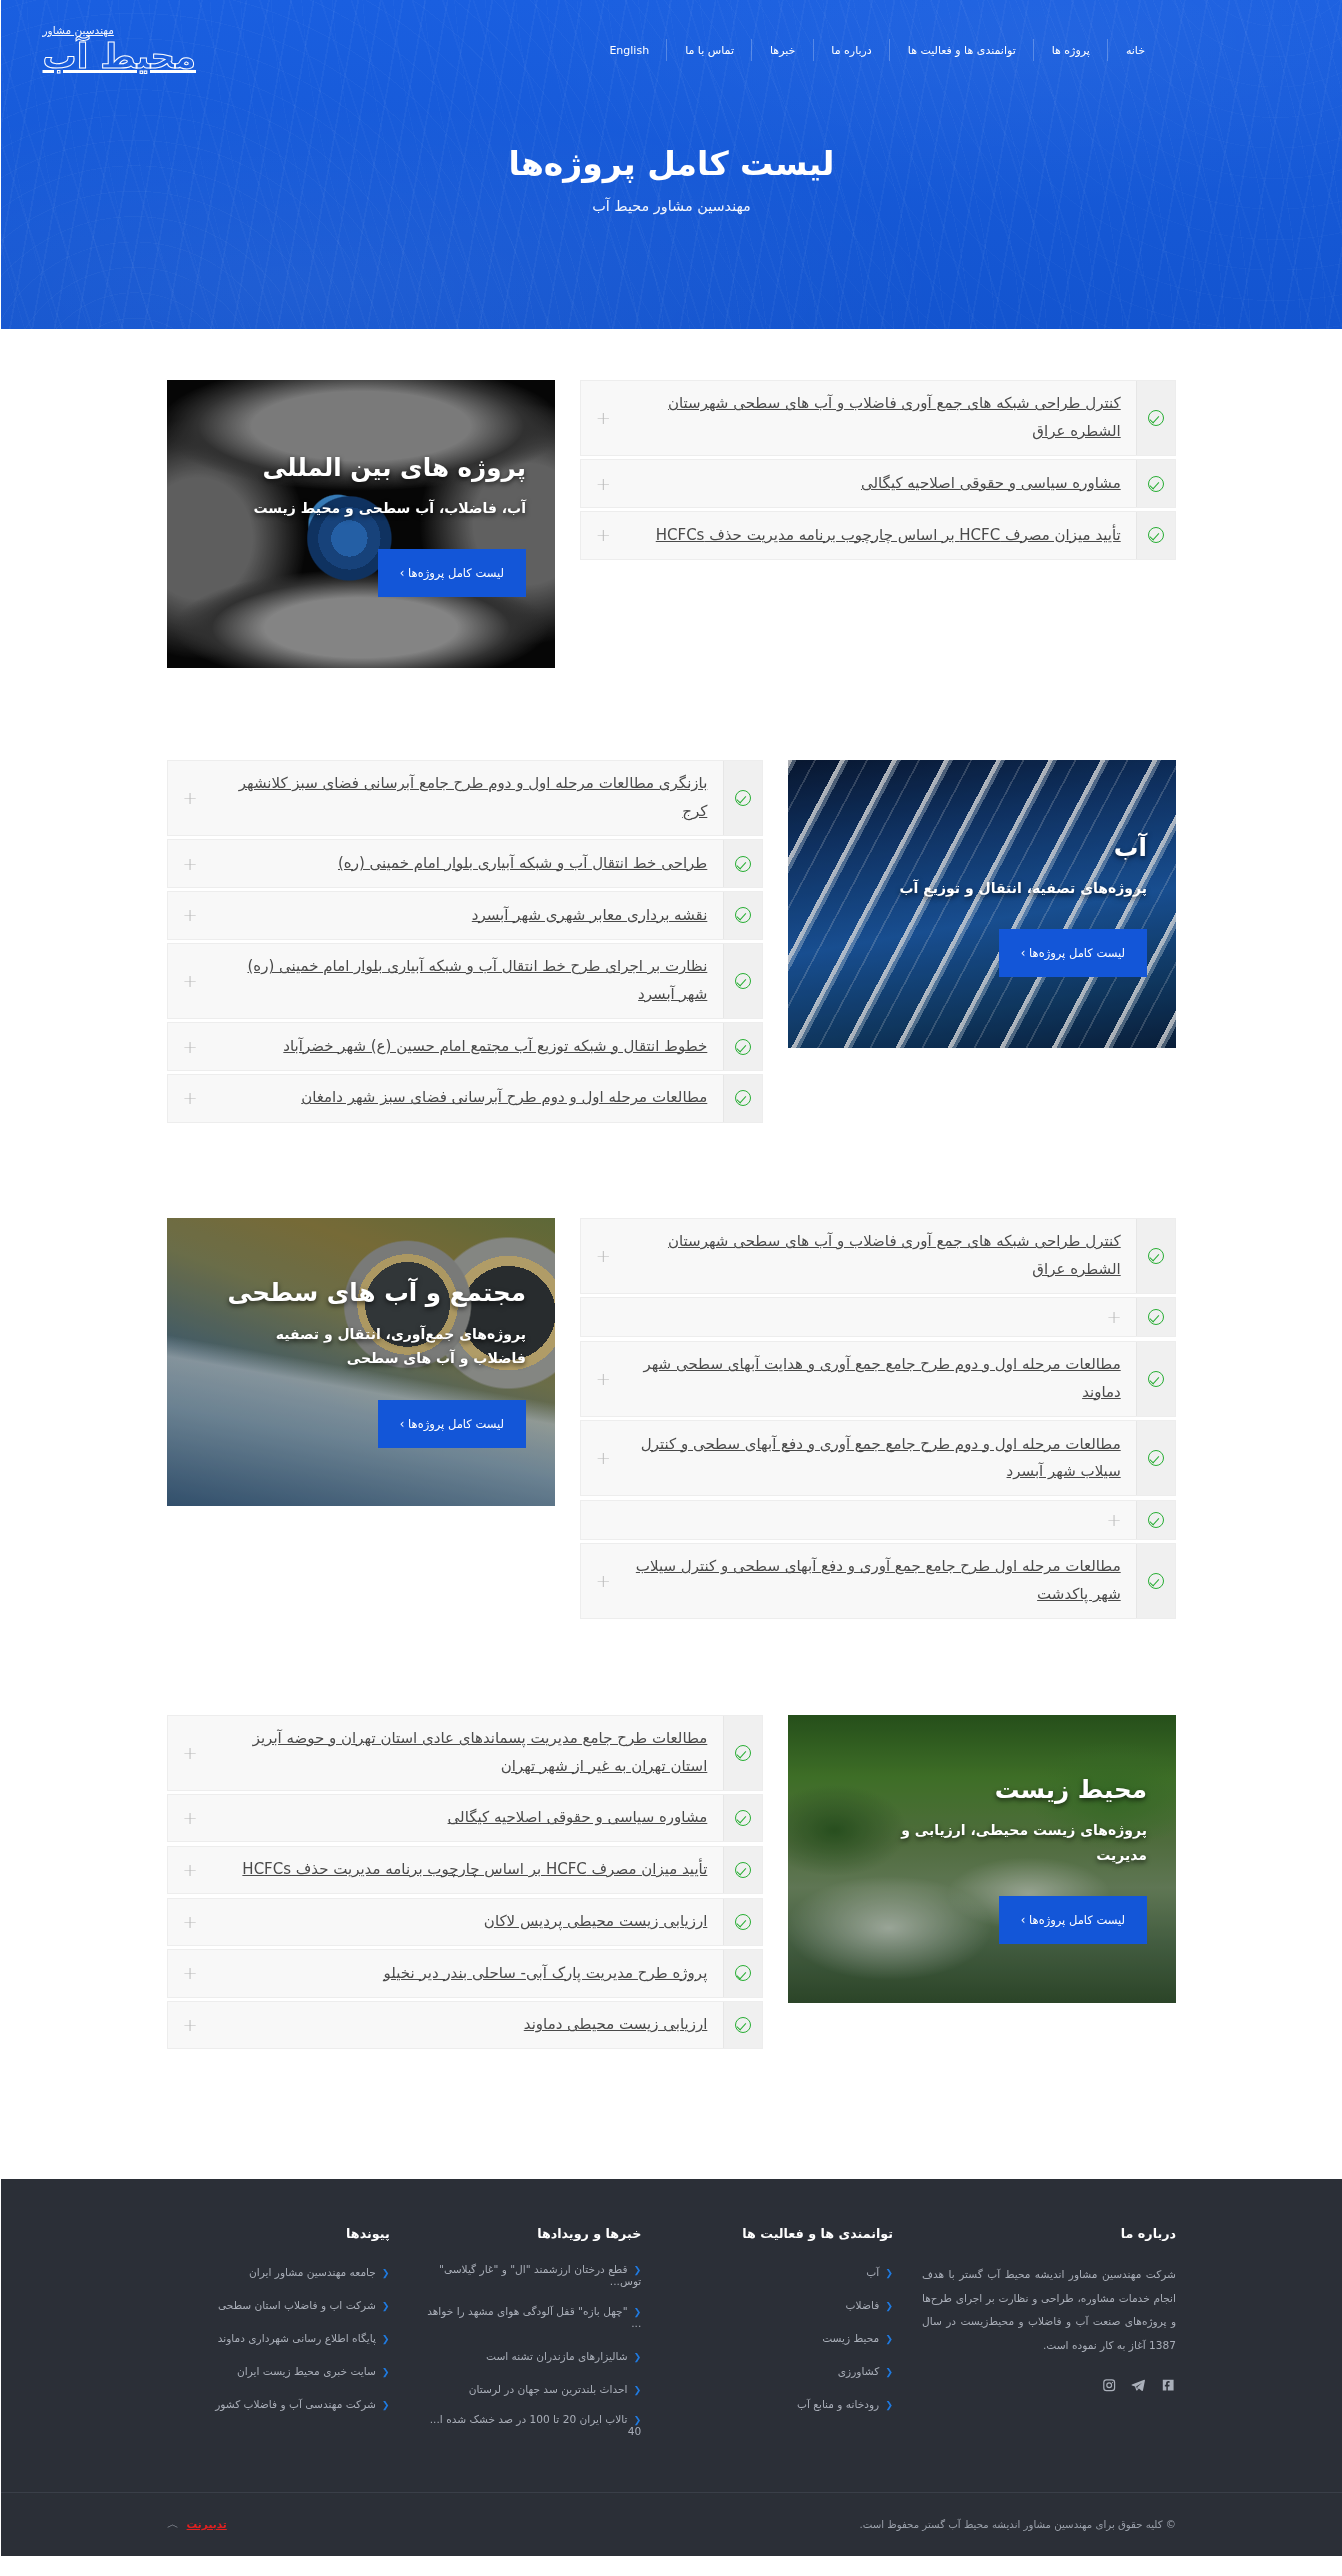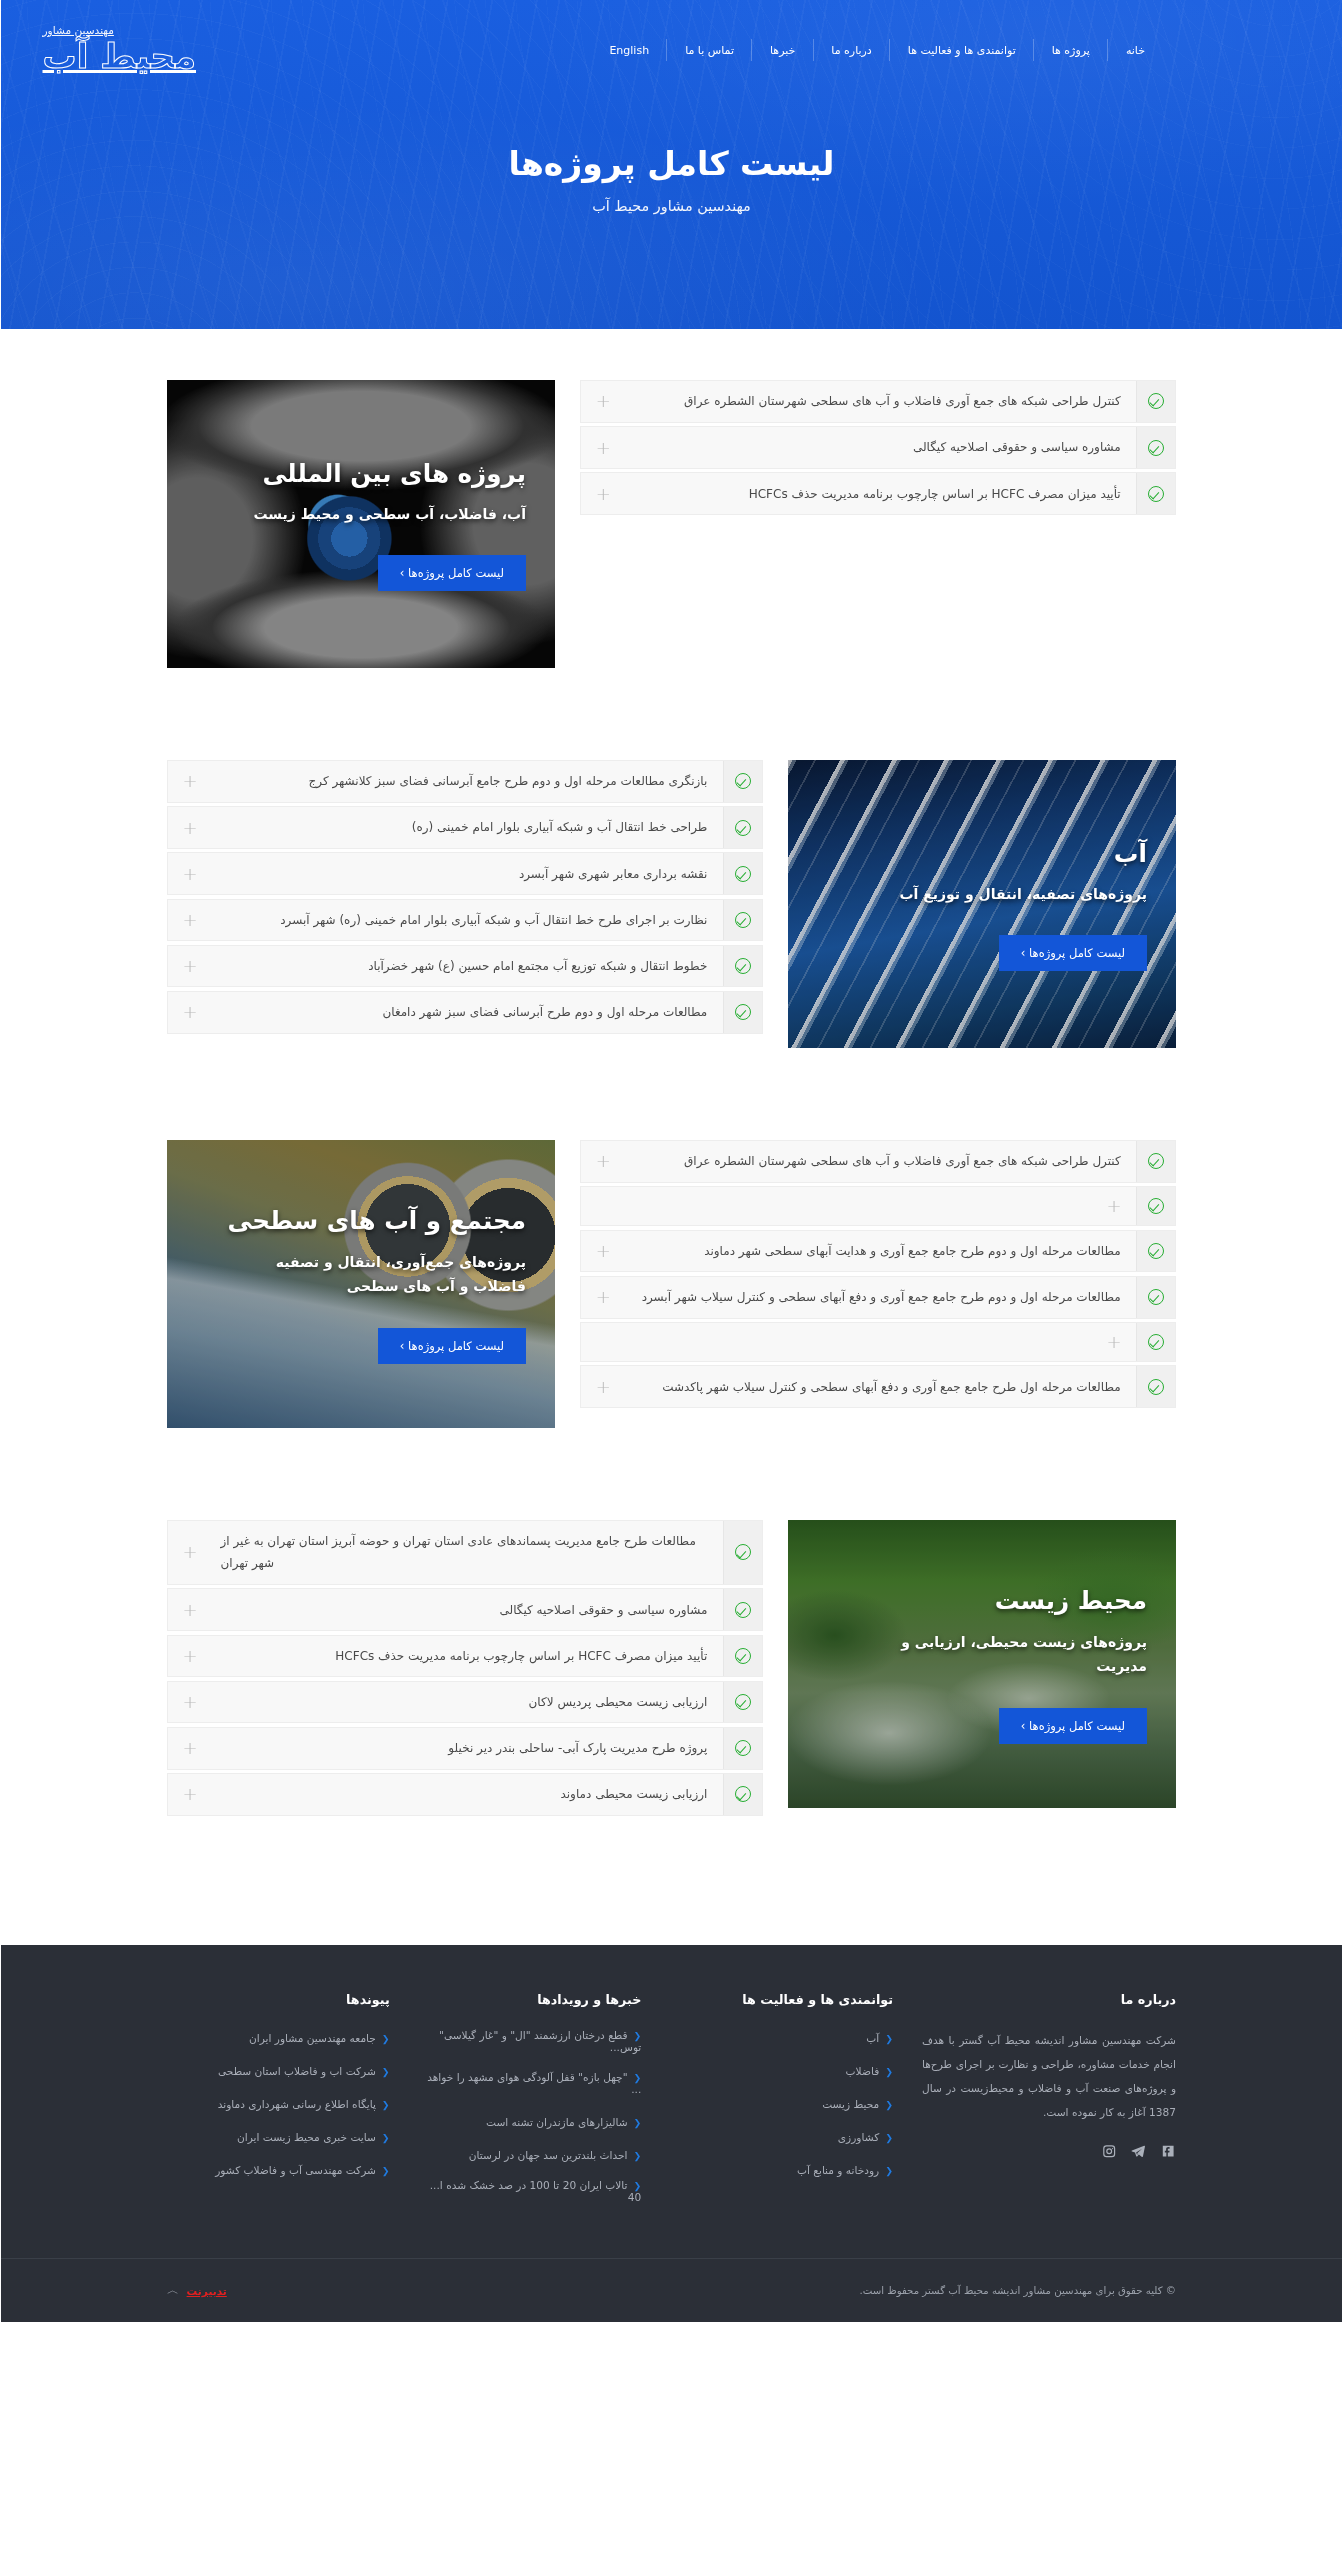--- a/index.html
+++ b/index.html
@@ -158,24 +158,25 @@
     border: solid #27ae33;
     border-width: 0 1.4px 1.4px 0;
     transform: rotate(43deg);
   }
   .acc-text {
     flex: 1 1 auto;
     display: flex;
     align-items: center;
     justify-content: flex-start;
     padding: 9.3px 15.3px 9.3px 8.5px;
-    font-size: 12px;
+    font-size: 15px;
     color: #4a4a4a;
     line-height: 1.85;
-    text-align: left;
+    text-align: right;
+    text-decoration: underline;
   }
   .acc-plus {
     flex: 0 0 44px;
     display: flex;
     align-items: center;
     justify-content: center;
     color: #b8b8b8;
     font-size: 18px;
     font-weight: 300;
     line-height: 1;
@@ -215,21 +216,21 @@
     margin-bottom: 29px;
     text-shadow: 0 1.7px 5.1px rgba(0,0,0,.7);
     max-width: 280px;
   }
   .card-btn {
     display: inline-block;
     background: #1356d8;
     color: #fff;
     font-size: 11.5px;
     text-decoration: none;
-    padding: 11px 22px;
+    padding: 17px 22px;
     border: none;
     cursor: pointer;
     font-family: inherit;
   }
 
   
   .bg-globe {
     background:
       radial-gradient(circle at 47% 55%, #2a6fc0 0 7%, #1b4d8f 7% 12%, #123b70 12% 16%, rgba(0,0,0,0) 16.5%),
       radial-gradient(circle at 44% 50%, #3f8fd4 0 11%, rgba(0,0,0,0) 11.5%),

